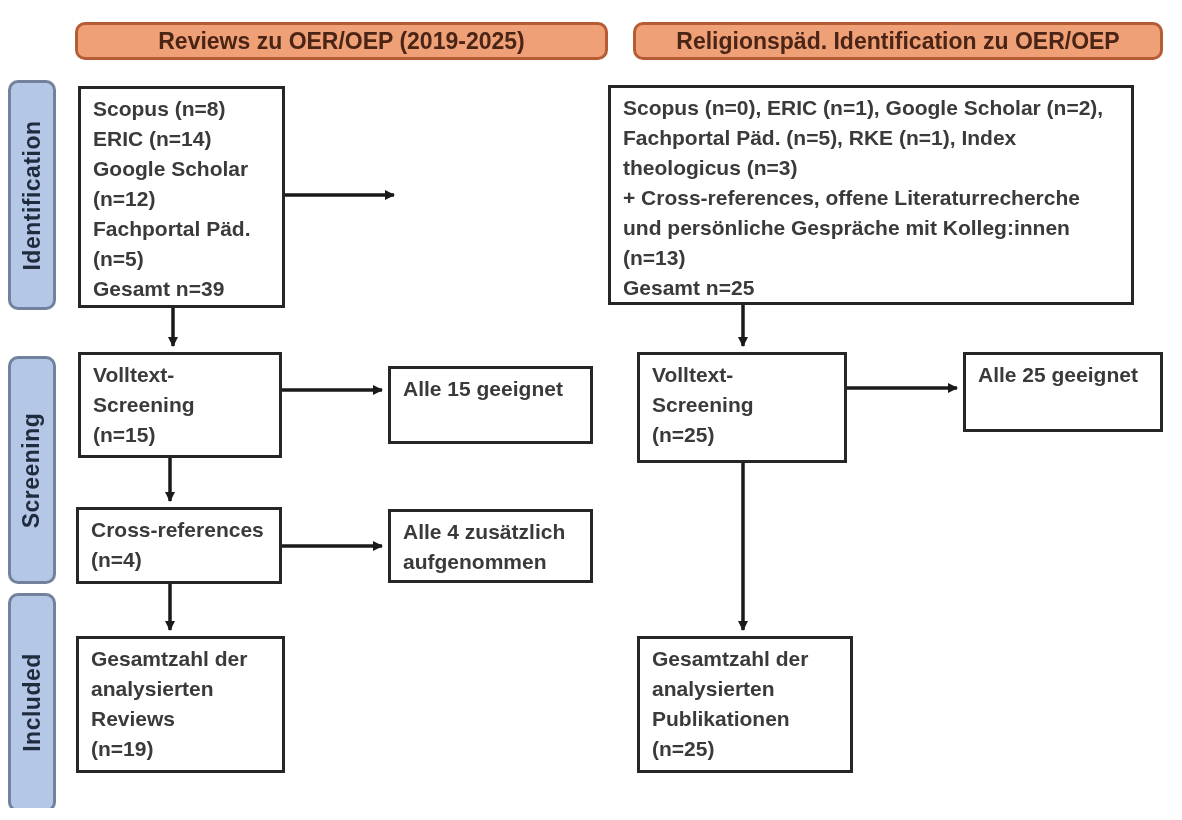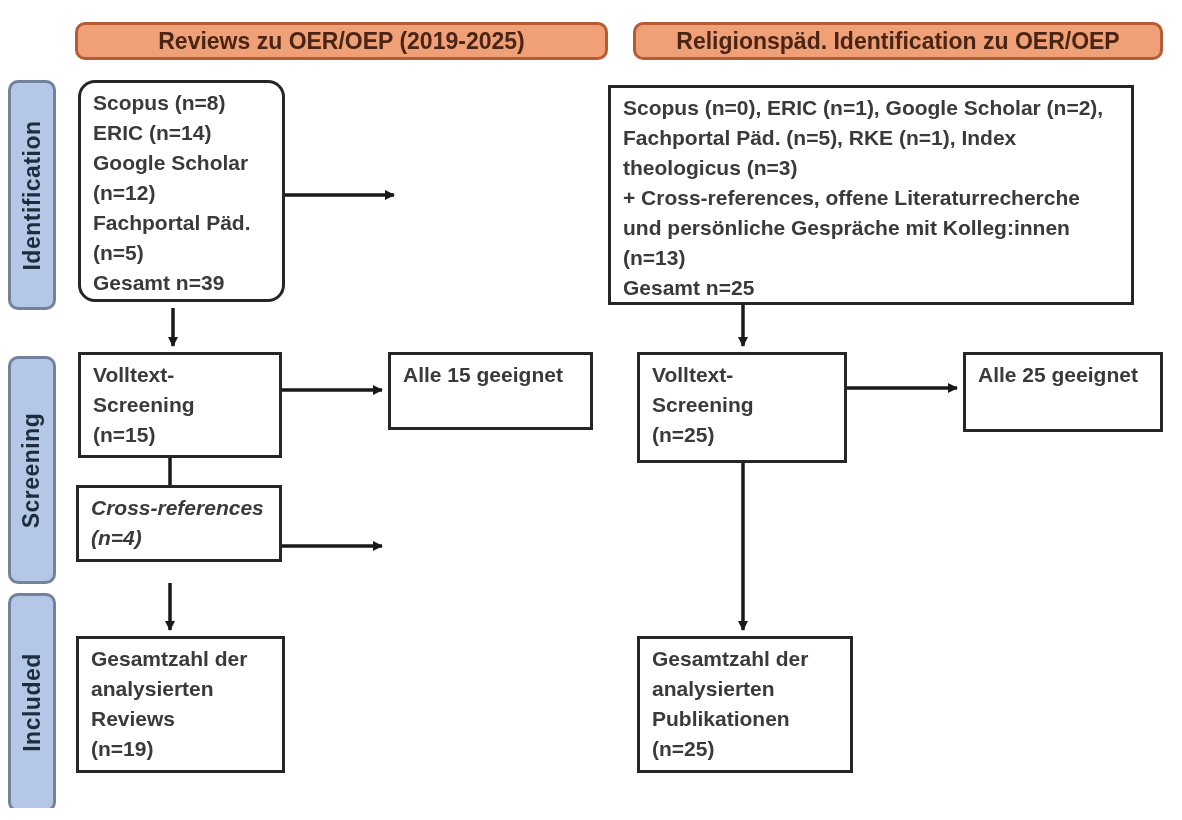--- a/index.html
+++ b/index.html
@@ -28,25 +28,25 @@
   }
   .side-identification{top:80px;height:230px;}
   .side-screening{top:356px;height:228px;}
   .side-included{top:593px;height:219px;}
 
   .box{
     position:absolute;background:#ffffff;border:3px solid #262626;box-sizing:border-box;
     color:#3a3a3a;font-weight:700;font-size:21px;line-height:30px;
     padding:5px 6px 4px 12px;white-space:pre-line;
   }
-  .b-l1{left:78px;top:80px;width:207px;height:222px;border-radius:17px;}
+  .b-l1{left:78px;top:86px;width:207px;height:222px;}
   .b-l2{left:402px;top:85px;width:208px;height:223px;}
   .b-l3{left:78px;top:352px;width:204px;height:106px;}
-  .b-l4{left:388px;top:352px;width:205px;height:78px;}
-  .b-l5{left:76px;top:485px;width:206px;height:77px;font-style:italic;}
+  .b-l4{left:388px;top:366px;width:205px;height:78px;}
+  .b-l5{left:76px;top:507px;width:206px;height:77px;}
   .b-l6{left:388px;top:509px;width:205px;height:74px;}
   .b-l7{left:76px;top:636px;width:209px;height:137px;}
   .b-r1{left:608px;top:85px;width:526px;height:220px;}
   .b-r2{left:637px;top:352px;width:210px;height:111px;}
   .b-r3{left:963px;top:352px;width:200px;height:80px;}
   .b-r4{left:637px;top:636px;width:216px;height:137px;}
 </style>
 </head>
 <body>
 
@@ -92,20 +92,22 @@
 (n=12)
 Fachportal Päd.
 (n=5)
 Gesamt n=39</div>
   <div class="box b-l3">Volltext-
 Screening
 (n=15)</div>
   <div class="box b-l4">Alle 15 geeignet</div>
   <div class="box b-l5">Cross-references
 (n=4)</div>
+  <div class="box b-l6">Alle 4 zusätzlich
+aufgenommen</div>
   <div class="box b-l7">Gesamtzahl der
 analysierten
 Reviews
 (n=19)</div>
 
   <div class="box b-r1">Scopus (n=0), ERIC (n=1), Google Scholar (n=2),
 Fachportal Päd. (n=5), RKE (n=1), Index
 theologicus (n=3)
 + Cross-references, offene Literaturrecherche
 und persönliche Gespräche mit Kolleg:innen

